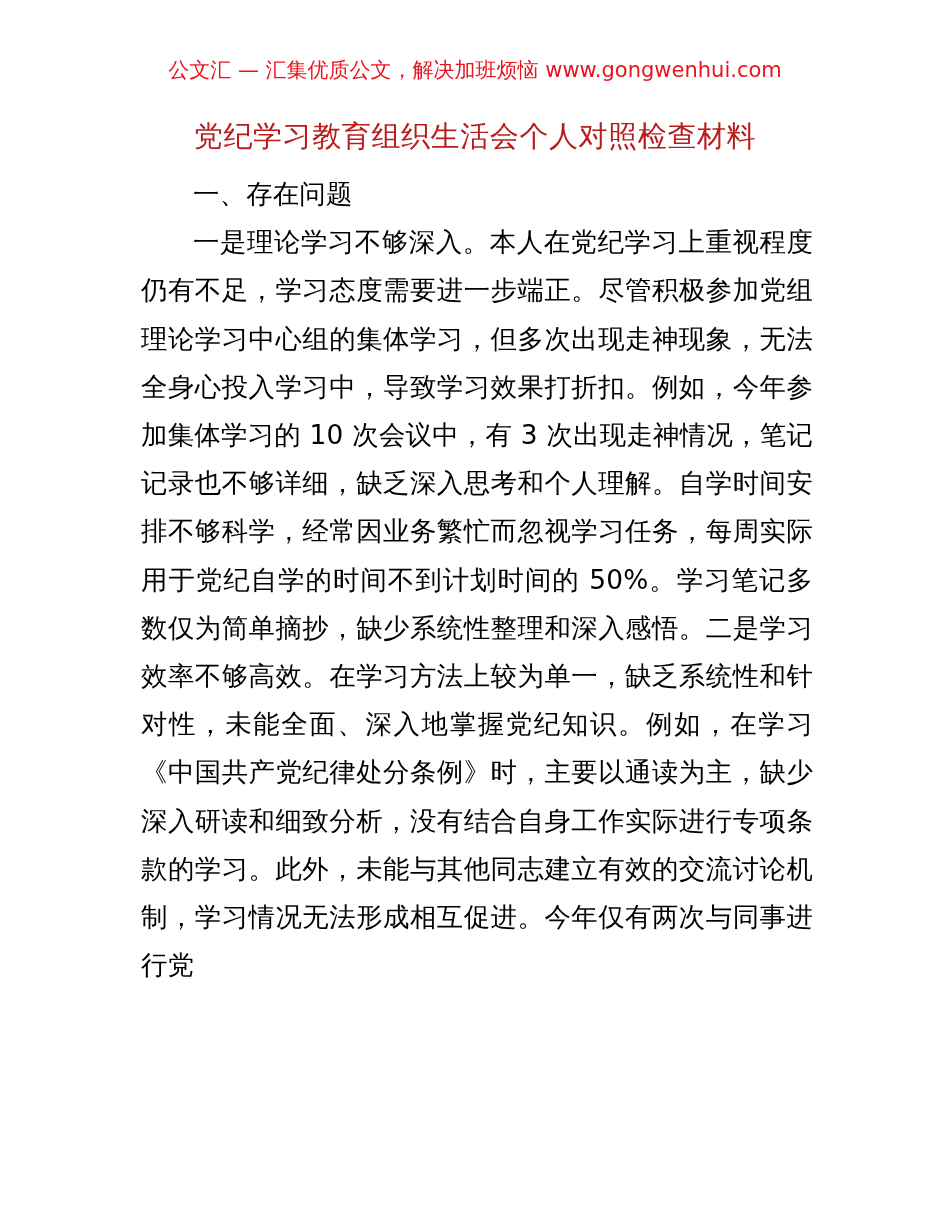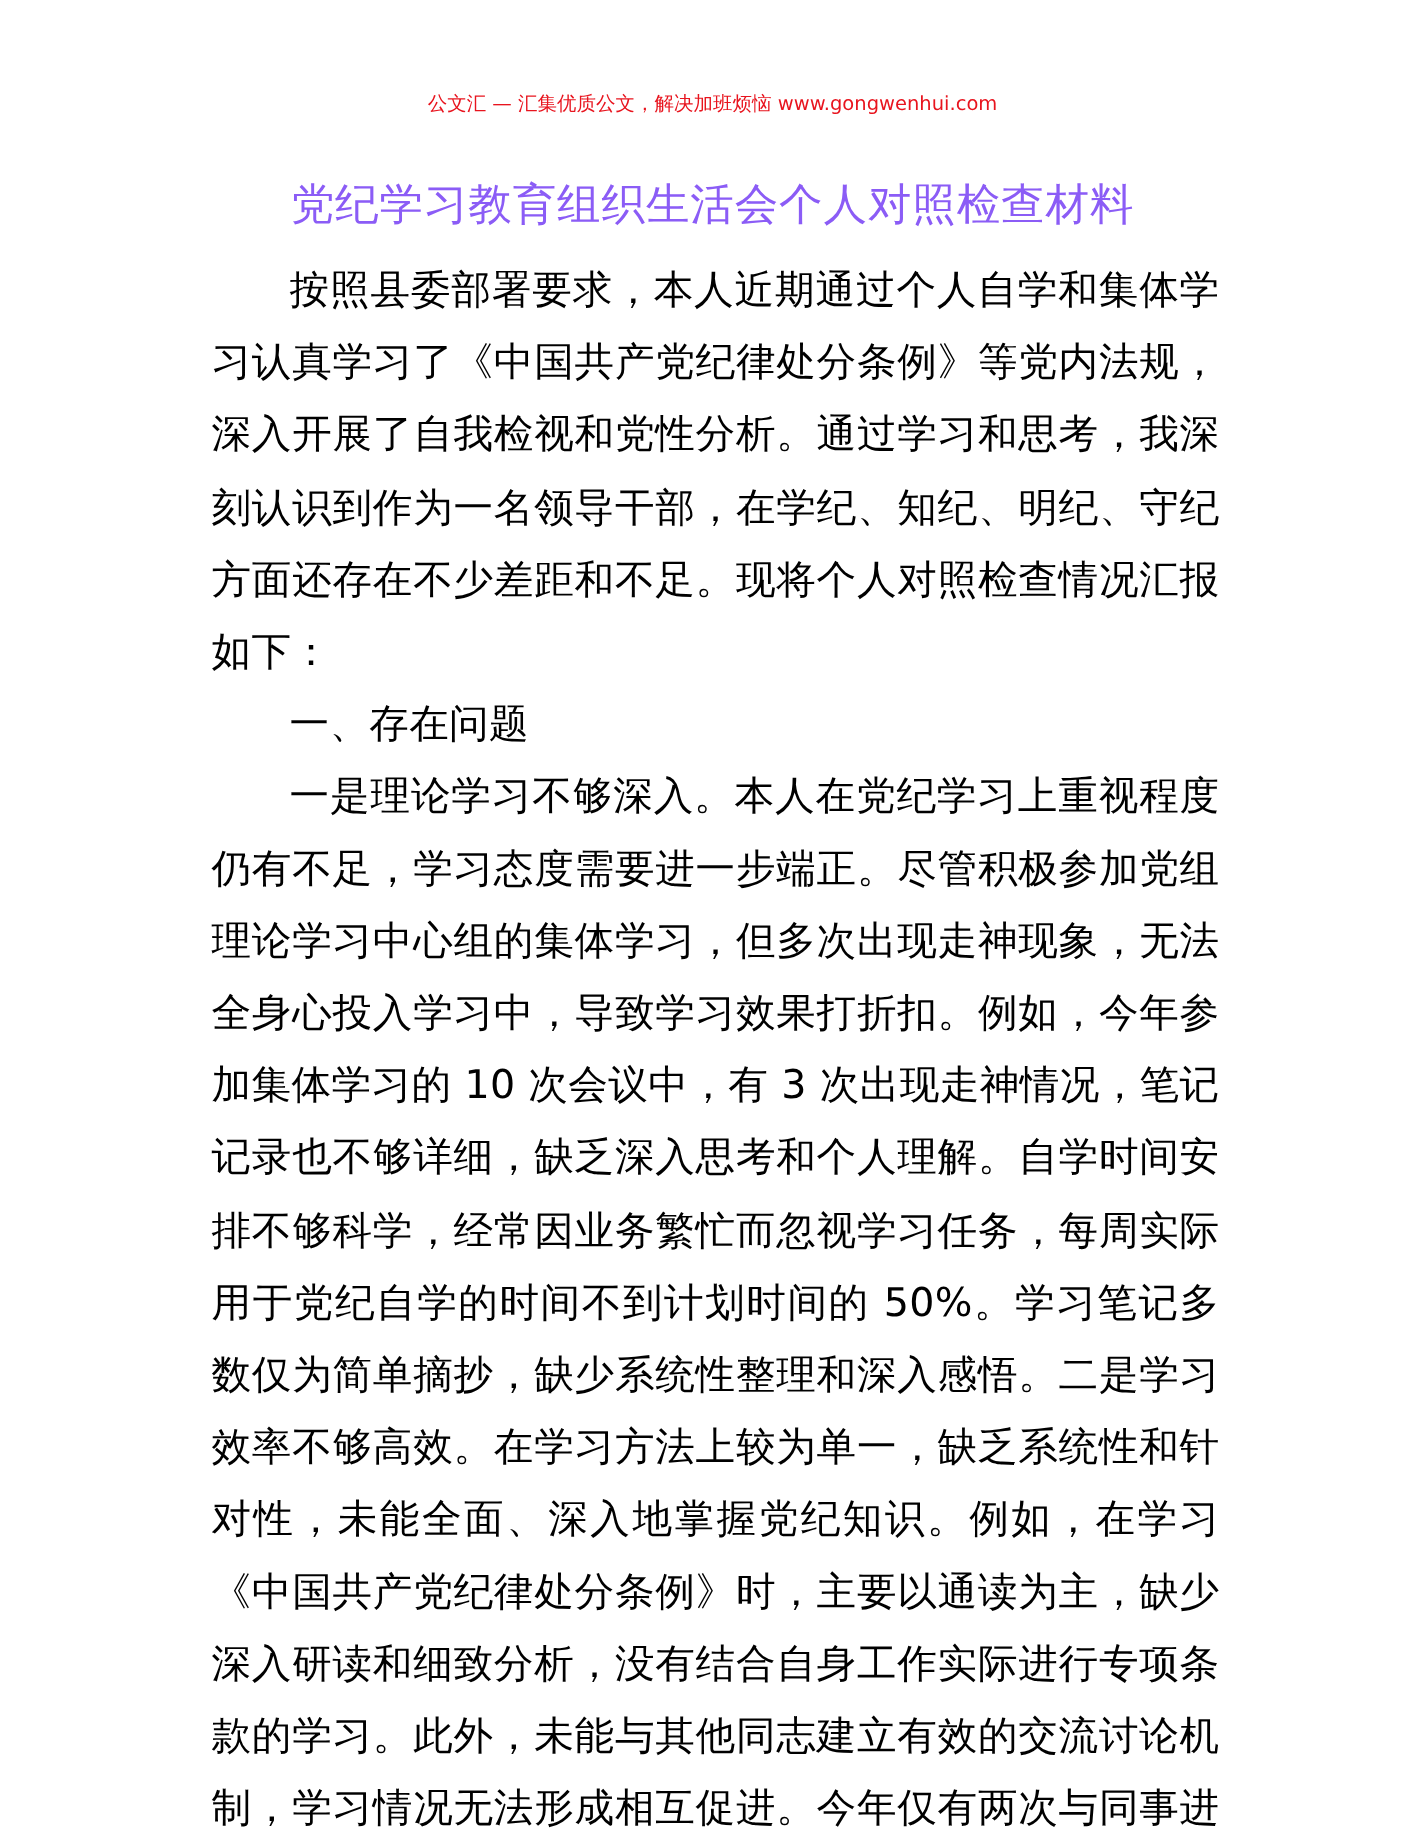--- a/index.html
+++ b/index.html
@@ -3,27 +3,27 @@
   <meta charset="utf-8">
   <style>
     html, body { margin: 0; padding: 0; background: #ffffff; }
     body {
       width: 950px; height: 1230px; position: relative; overflow: hidden;
       font-family: "DejaVu Sans", "Liberation Sans", sans-serif;
       color: #000000;
     }
     .header-banner {
       position: absolute; left: 0; top: 56px; width: 950px;
-      text-align: center; font-size: 13px; line-height: 28px;
+      text-align: center; font-size: 21px; line-height: 28px;
       color: #e8141e; letter-spacing: 0px;
     }
     .doc-title {
       position: absolute; left: 0; top: 113px; width: 950px;
       text-align: center; font-size: 29px; line-height: 46px;
-      color: #8b5cf6; letter-spacing: 0.6px;
+      color: #b91c1c; letter-spacing: 0.6px;
     }
     .doc-body {
       position: absolute; left: 141px; top: 170px; width: 672px;
     }
     .para {
       margin: 0; font-size: 26.4px; line-height: 48.2px;
       text-align: justify; text-align-last: left;
       letter-spacing: 0.2px; word-break: break-all;
     }
     .indent { text-indent: 52px; }
@@ -31,16 +31,15 @@
     .heading-2 { text-indent: 42px; }
   </style>
 </head>
 <body>
 
 <div class="header-banner">公文汇 — 汇集优质公文，解决加班烦恼 www.gongwenhui.com</div>
 
 <div class="doc-title">党纪学习教育组织生活会个人对照检查材料</div>
 
 <div class="doc-body">
-  <p class="para indent">按照县委部署要求，本人近期通过个人自学和集体学习认真学习了《中国共产党纪律处分条例》等党内法规，深入开展了自我检视和党性分析。通过学习和思考，我深刻认识到作为一名领导干部，在学纪、知纪、明纪、守纪方面还存在不少差距和不足。现将个人对照检查情况汇报如下：</p>
   <p class="para heading-1">一、存在问题</p>
   <p class="para indent">一是理论学习不够深入。本人在党纪学习上重视程度仍有不足，学习态度需要进一步端正。尽管积极参加党组理论学习中心组的集体学习，但多次出现走神现象，无法全身心投入学习中，导致学习效果打折扣。例如，今年参加集体学习的 10 次会议中，有 3 次出现走神情况，笔记记录也不够详细，缺乏深入思考和个人理解。自学时间安排不够科学，经常因业务繁忙而忽视学习任务，每周实际用于党纪自学的时间不到计划时间的 50%。学习笔记多数仅为简单摘抄，缺少系统性整理和深入感悟。二是学习效率不够高效。在学习方法上较为单一，缺乏系统性和针对性，未能全面、深入地掌握党纪知识。例如，在学习《中国共产党纪律处分条例》时，主要以通读为主，缺少深入研读和细致分析，没有结合自身工作实际进行专项条款的学习。此外，未能与其他同志建立有效的交流讨论机制，学习情况无法形成相互促进。今年仅有两次与同事进行党</p>
 </div>
 
 </body></html>

